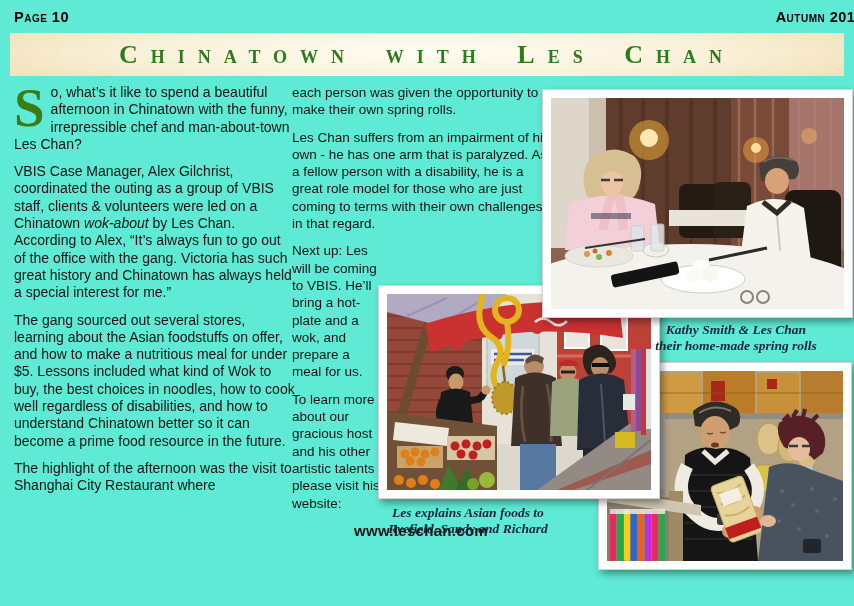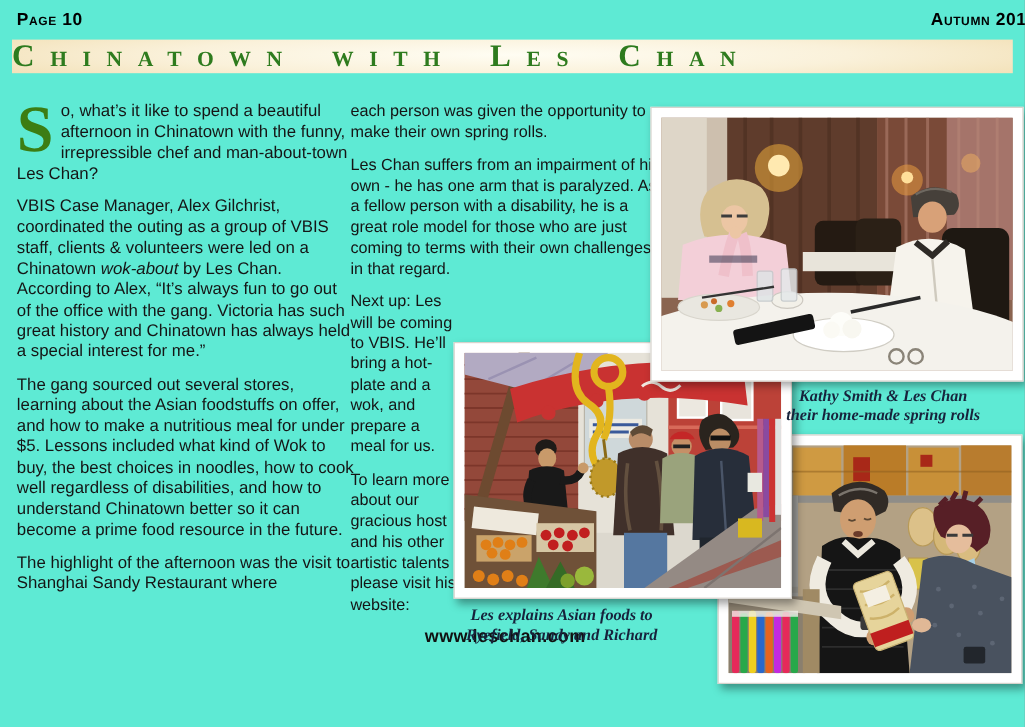--- a/index.html
+++ b/index.html
@@ -8,24 +8,24 @@
     background:#5eead4; overflow:hidden;
     font-family:"Liberation Sans", sans-serif; color:#1a1a1a;padding-left:24px;
   }
   
   .runhead{
     position:absolute; top:9px; left:14px; right:14px; height:20px;
     display:flex; justify-content:space-between;
     font-variant:small-caps; font-weight:bold; font-size:14.5px; letter-spacing:.5px; color:#000;
   }
   .banner{
-    position:absolute; left:10px; top:33px; width:834px; height:28px;
+    position:absolute; left:10px; top:33px; width:834px; height:43px;
     background:
       radial-gradient(ellipse 75% 130% at 50% 45%, #fffdf3 0%, #faf1da 45%, #f3e2ba 78%, #edd7a2 100%);
-    display:flex; align-items:center; justify-content:flex-start;
+    display:flex; align-items:center; justify-content:center;
   }
   .banner .title{
     font-family:"Liberation Serif", serif;
     font-variant:small-caps; font-weight:bold; font-size:26px;
     letter-spacing:.5em; word-spacing:.35em; color:#2e7b1e; white-space:nowrap;
   }
   
   .col{position:absolute; top:84px; font-size:14px; line-height:17.3px; color:#151515;}
   .col p{margin:0 0 10px 0;}
   .col-left{left:14px; width:282px;}
@@ -73,21 +73,21 @@
   </div>
 
   <div class="col col-left">
     <p>
       <span class="dropcap">S</span><span>o, what’s it like to spend a beautiful afternoon in Chinatown with the funny, irrepressible chef and man-about-town Les Chan?</span>
     </p>
     <p>
       <span>VBIS Case Manager, Alex Gilchrist, coordinated the outing as a group of VBIS staff, clients &amp; volunteers were led on a Chinatown </span><em>wok-about</em><span> by Les Chan. According to Alex, “It’s always fun to go out of the office with the gang. Victoria has such great history and Chinatown has always held a special interest for me.”</span>
     </p>
     <p>The gang sourced out several stores, learning about the Asian foodstuffs on offer, and how to make a nutritious meal for under $5.  Lessons included what kind of Wok to buy, the best choices in noodles, how to cook well regardless of disabilities, and how to understand Chinatown better so it can become a prime food resource in the future.</p>
-    <p>The highlight of the afternoon was the visit to Shanghai Sandy Restaurant where</p>
+    <p>The highlight of the afternoon was the visit to Shanghai City Restaurant where</p>
   </div>
 
   <div class="col col-mid">
     <p>each person was given the opportunity to make their own spring rolls.</p>
     <p>Les Chan suffers from an impairment of his own - he has one arm that is paralyzed.  As a fellow person with a disability, he is a great role model for those who are just coming to terms with their own challenges in that regard.</p>
     <div class="wrap-spacer"></div>
     <p>Next up: Les will be coming to VBIS.  He’ll bring a hot-plate and a wok, and prepare a meal for us.</p>
     <p>To learn more about our gracious host and his other artistic talents please visit his website:</p>
     <p class="website">www.leschan.com</p>
   </div>

